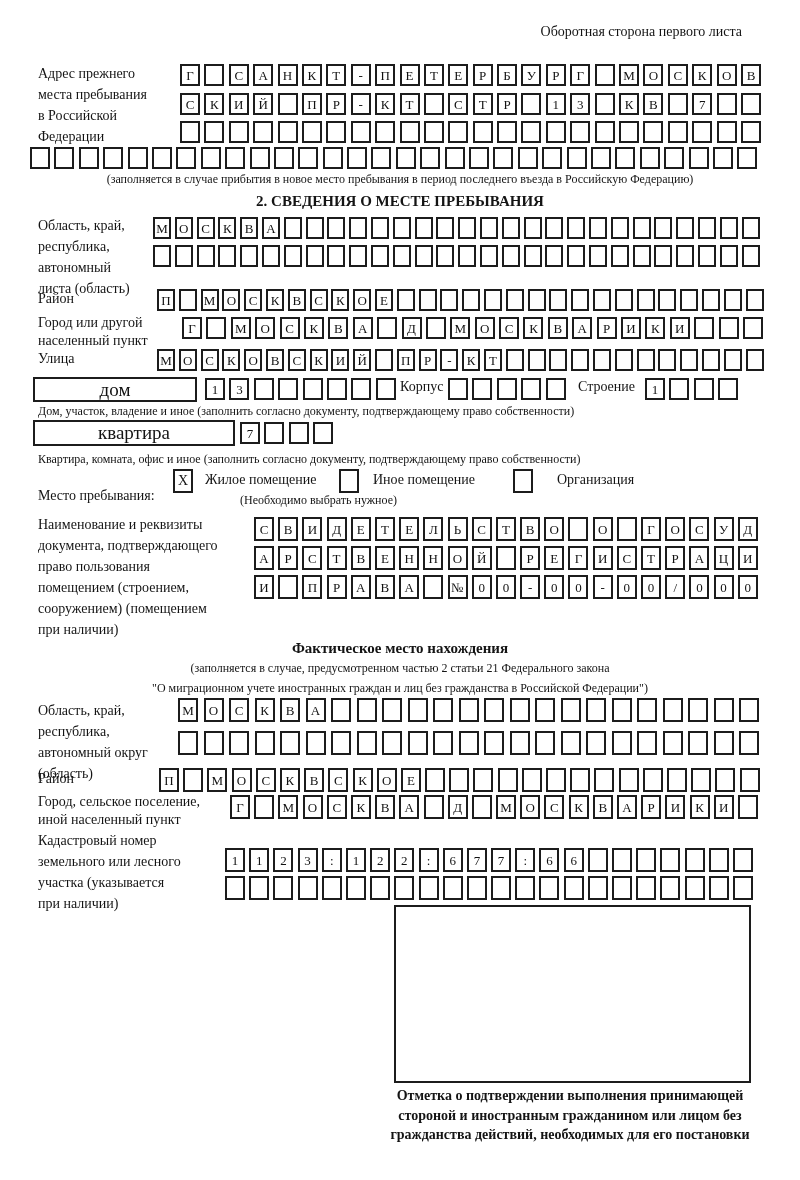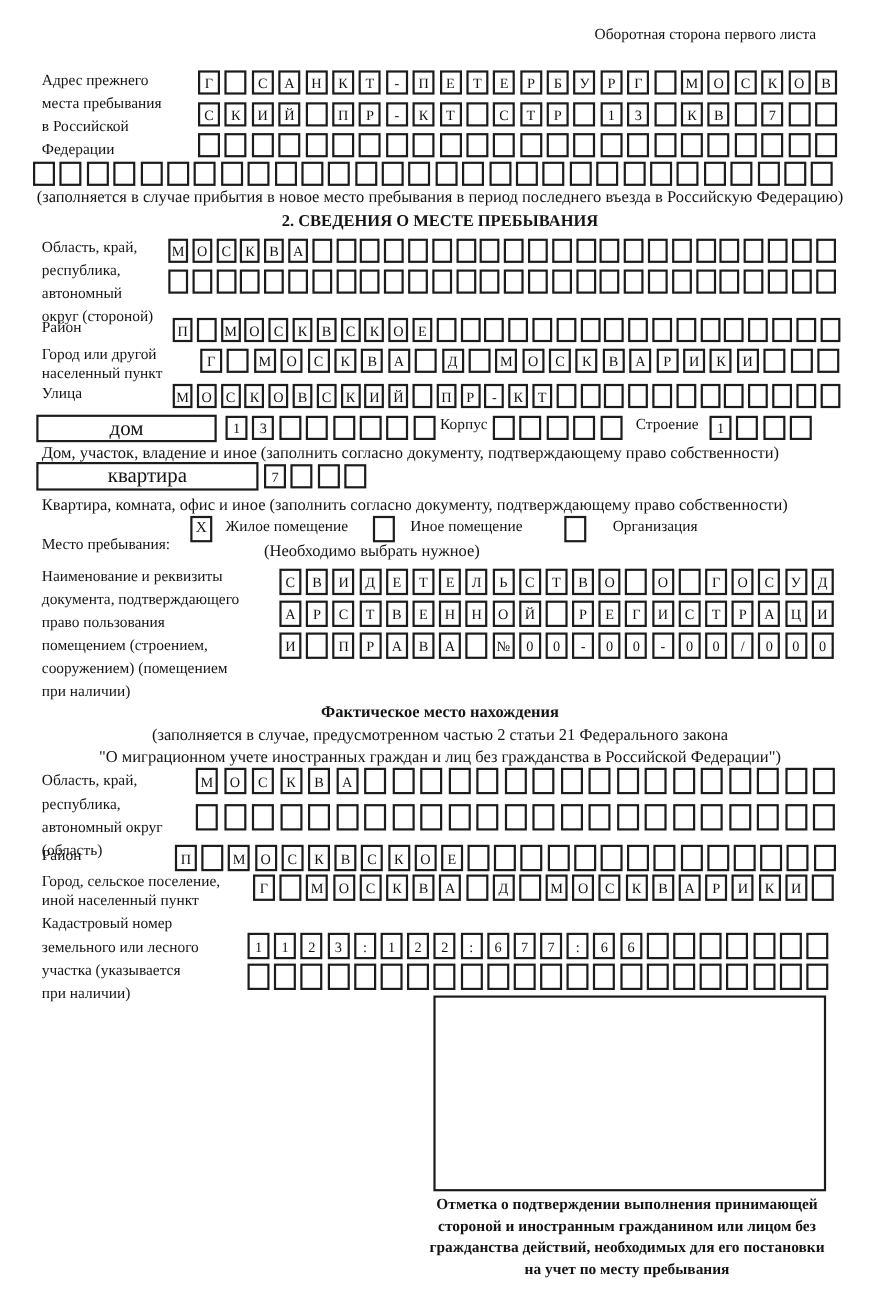--- a/index.html
+++ b/index.html
@@ -1,21 +1,21 @@
 <!DOCTYPE html>
 <html><head>
 <meta charset="utf-8">
 <style>
   html,body{margin:0;padding:0;background:#fff;}
   .page{position:relative;width:800px;height:1180px;background:#ffffff;
         font-family:"Liberation Serif",serif;color:#141414;overflow:hidden;}
   .lbl{position:absolute;font-size:14px;line-height:21px;white-space:nowrap;}
   .lh18{line-height:18px;}
   .plain{position:absolute;font-size:14px;white-space:nowrap;}
-  .note{position:absolute;font-size:15px;white-space:nowrap;}
+  .note{position:absolute;font-size:12px;white-space:nowrap;}
   .center{left:0;width:800px;text-align:center;white-space:normal;}
   .h{position:absolute;left:0;width:800px;text-align:center;
      font-weight:bold;font-size:15px;white-space:nowrap;}
   .cellrow{position:absolute;display:flex;}
   .cellrow .cell{box-sizing:border-box;border:2px solid #1c1c1c;background:#fff;
      display:flex;align-items:center;justify-content:center;
      font-size:13px;line-height:1;color:#111;}
   .c22 .cell{width:18px;height:22px;margin-right:3.8px;}
   .c24 .cell{width:20px;height:22px;margin-right:4.4px;}
   .c24t .cell{width:20px;height:24px;margin-right:4.2px;}
@@ -153,21 +153,21 @@
       <div class="cell"></div>
     </div>
   <div class="note center" style="top:172px">(заполняется в случае прибытия в новое место пребывания в период последнего въезда в Российскую Федерацию)</div>
 
   <div class="h" style="top:193px">2. СВЕДЕНИЯ О МЕСТЕ ПРЕБЫВАНИЯ</div>
 
   <div class="lbl" style="left:38px;top:215px">
     <div>Область, край,</div>
     <div>республика,</div>
     <div>автономный</div>
-    <div>округ (стороной)</div>
+    <div>листа (область)</div>
   </div>
   <div class="cellrow c22" style="left:153px;top:217px">
       <div class="cell">М</div>
       <div class="cell">О</div>
       <div class="cell">С</div>
       <div class="cell">К</div>
       <div class="cell">В</div>
       <div class="cell">А</div>
       <div class="cell"></div>
       <div class="cell"></div>
@@ -614,16 +614,15 @@
       <div class="cell"></div>
       <div class="cell"></div>
       <div class="cell"></div>
     </div>
 
   <div class="stamp-box" style="left:394px;top:905px;width:357px;height:178px"></div>
   <div class="caption" style="top:1086px">
     <div>Отметка о подтверждении выполнения принимающей</div>
     <div>стороной и иностранным гражданином или лицом без</div>
     <div>гражданства действий, необходимых для его постановки</div>
-    <div>на учет по месту пребывания</div>
   </div>
 
 </div>
 
 </body></html>

